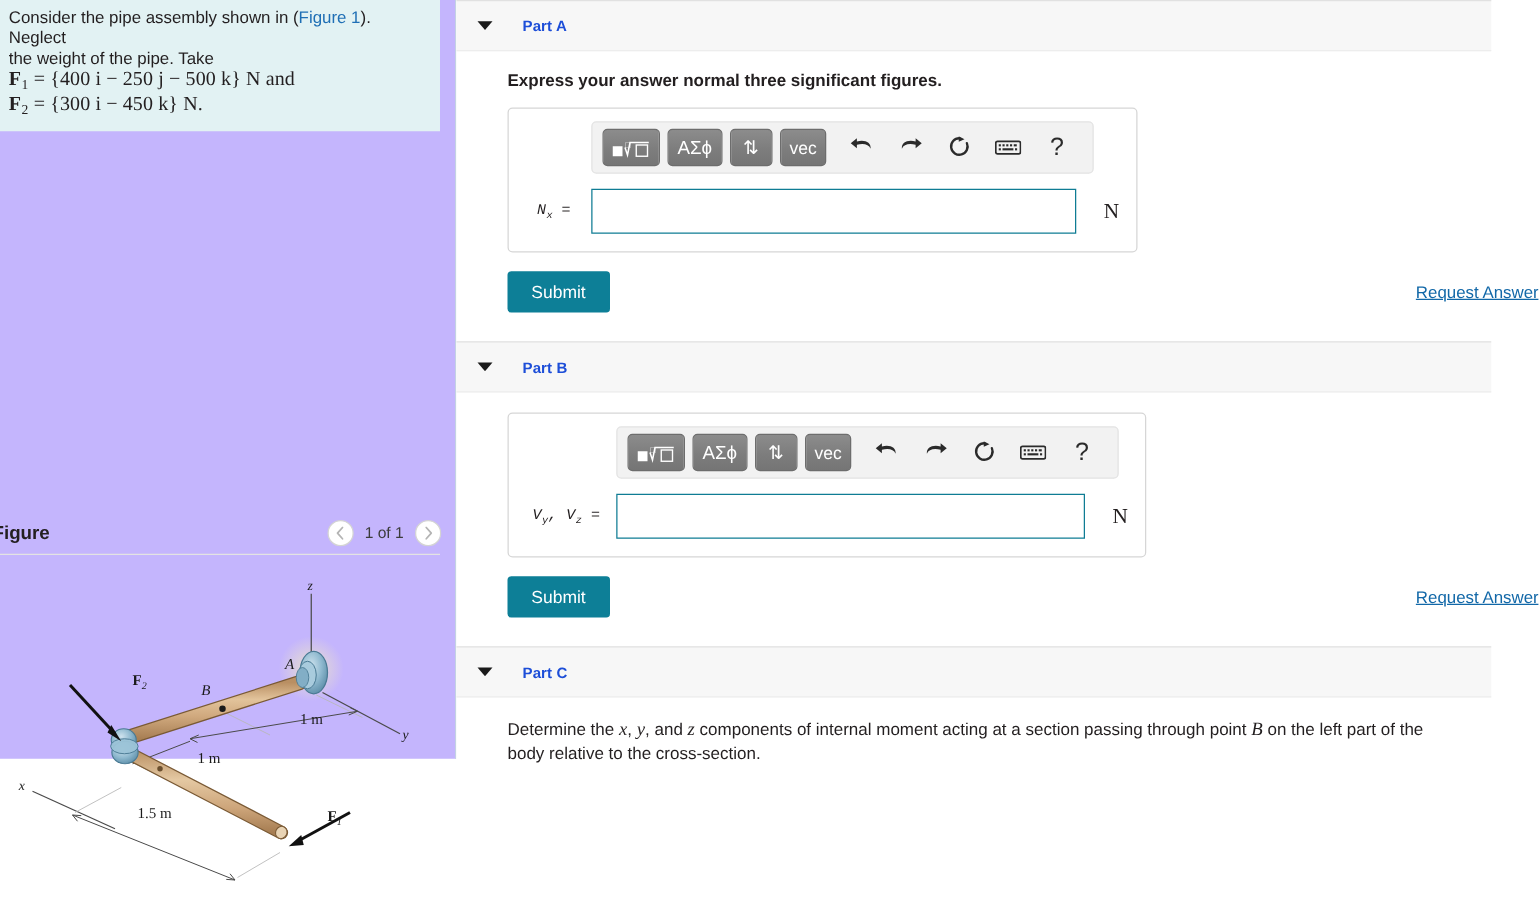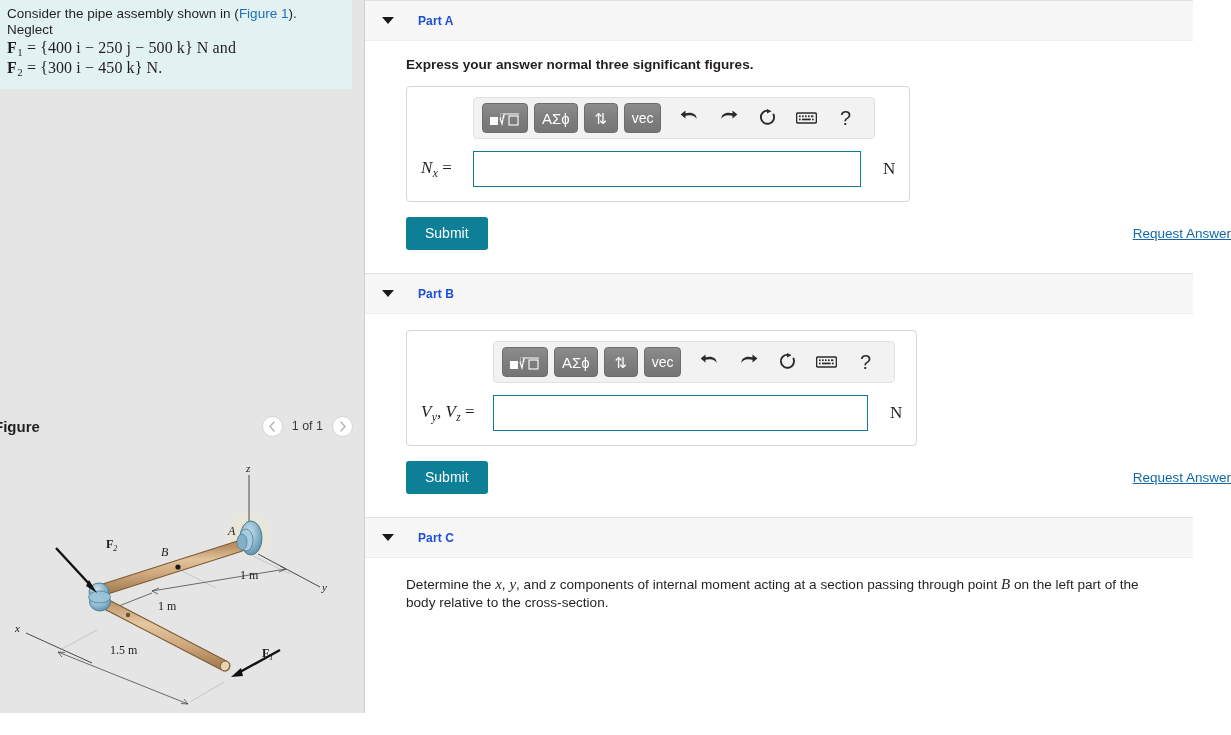--- a/index.html
+++ b/index.html
@@ -9,25 +9,25 @@
     width: 1231px; height: 735px;
     overflow: hidden;
     background: #ffffff;
     font-family: "Liberation Sans", sans-serif;
     color: #231f20;
   }
   .page { position: relative; width: 1231px; height: 735px; display: flex; }
 
   
   .left-panel {
-    width: 365px; height: 713px;
+    width: 365px; height: 607px;
     position: relative;
     flex: 0 0 365px;
     border-right: 1px solid #c3d2e3;
-    background: #e5e5e5;
+    background: #c4b5fd;
   }
   .problem-statement {
     background: #e2f2f3;
     padding: 6px 10px 10px 7px;
     width: 352px;
     font-size: 13.5px;
     line-height: 1.22;
     color: #231f20;
   }
   .problem-statement p { margin: 0; }
@@ -170,27 +170,27 @@
     display: inline-flex; align-items: center; justify-content: center;
     margin-left: 5px;
   }
   .tb-icon.help { font-size: 20px; }
 
   .answer-row {
     display: flex; align-items: center;
     margin-top: 12px;
   }
   .ans-label {
-    font-family: Liberation Serif, serif;
-    font-size: 17px;
+    font-family: Liberation Mono, monospace;
+    font-size: 12px;
     font-style: italic;
     white-space: nowrap;
     margin-right: 8px;
     min-width: 44px;
-    text-align: left;
+    text-align: center;
   }
   .ans-label .eq { font-style: normal; }
   .ans-input {
     border: 1px solid #0f7c94;
     background: #fff;
     height: 36px;
     outline: none;
     font-size: 14px;
     padding: 0 6px;
     font-family: "Liberation Sans", sans-serif;
@@ -222,20 +222,21 @@
 </style>
 </head>
 <body>
 
 <div class="page">
 
   <div class="left-panel">
 
     <div class="problem-statement">
       <p><span>Consider the pipe assembly shown in (</span><span class="figref">Figure 1</span><span>). Neglect</span></p>
+      <p>the weight of the pipe. Take</p>
       <p class="mathline"><span class="mbold">F</span><span class="msub mupr">1</span> <span>= {400 i − 250 j − 500 k} N and</span></p>
       <p class="mathline"><span class="mbold">F</span><span class="msub mupr">2</span> <span>= {300 i − 450 k} N.</span></p>
     </div>
 
     <div class="figure-header">
       <div class="figure-title">Figure</div>
       <div class="fig-nav">
         <div class="nav-circle">
           <svg width="8" height="11" viewBox="0 0 8 11">
             <path d="M6 1 L2 5.5 L6 10" stroke="#b4b4b4" stroke-width="1.4" fill="none" stroke-linecap="round" stroke-linejoin="round"></path>

